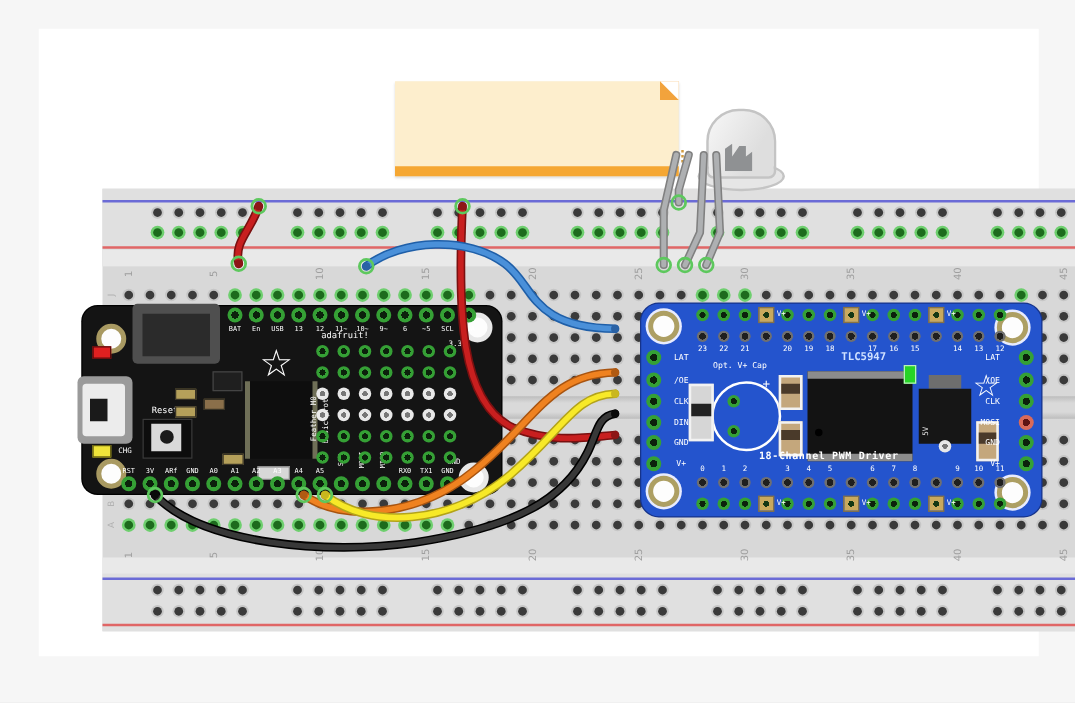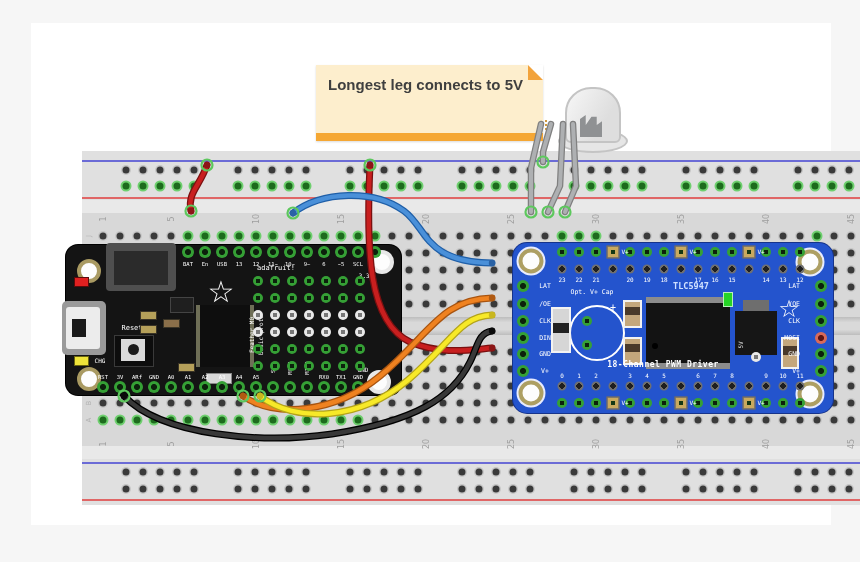--- a/index.html
+++ b/index.html
@@ -962,21 +962,20 @@
 
     <div data-interactable="true">
       <div class="led-flange" data-interactable="false"></div>
       <div class="led-body" data-interactable="false"></div>
       <div class="led-die" data-interactable="false"></div>
     </div>
 
     <div id="note" data-interactable="true">
       <div class="fold" data-interactable="false"></div>
       <div class="txt">
-        <div data-interactable="false">Longest leg connects to 5V</div>
       </div>
       <div class="bar" data-interactable="false"></div>
       <div class="grip" data-interactable="true"></div>
     </div>
   </div>
 
   <svg id="wires" width="860" height="562" viewBox="0 0 860 562" data-interactable="false">
 
     <g data-interactable="false" stroke-linecap="round" stroke-linejoin="round" fill="none">
       <path d="M541,124 L531,168 L531,212" stroke="#808080" stroke-width="6.5"></path>

